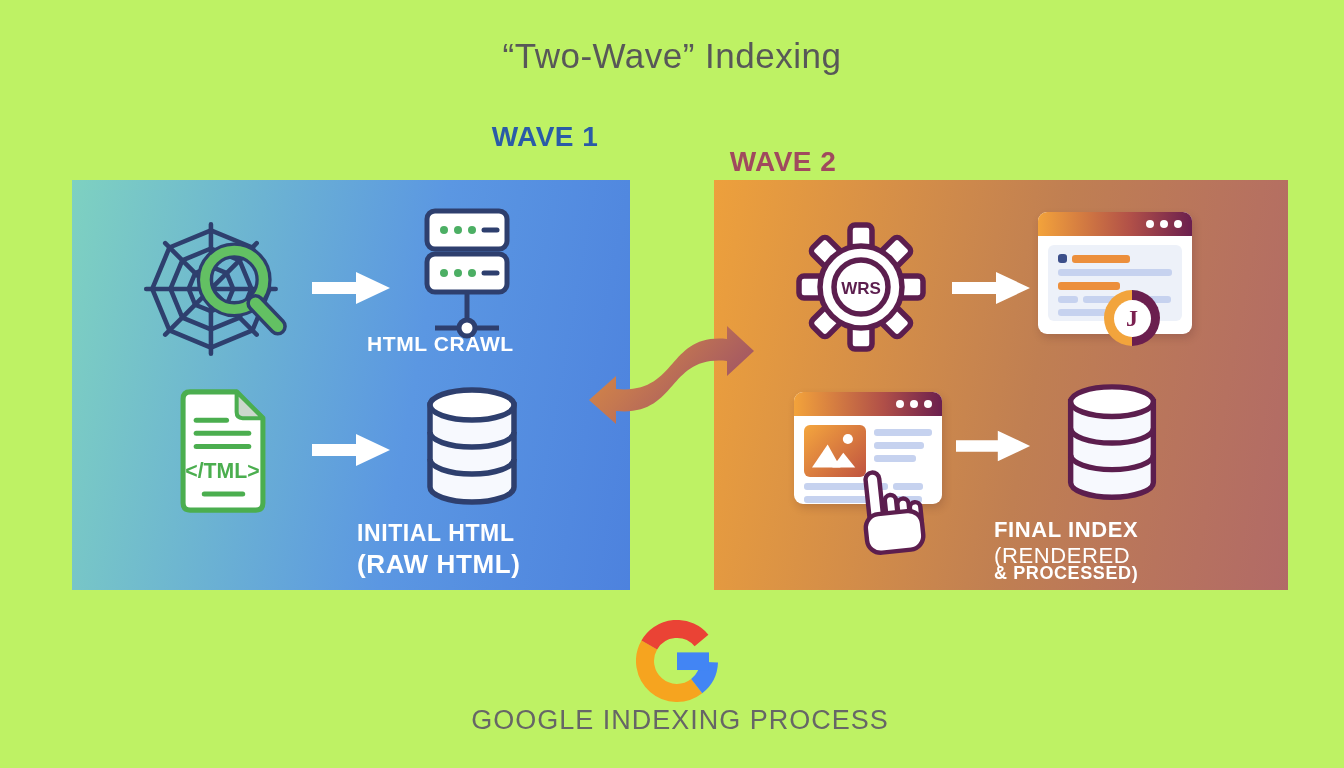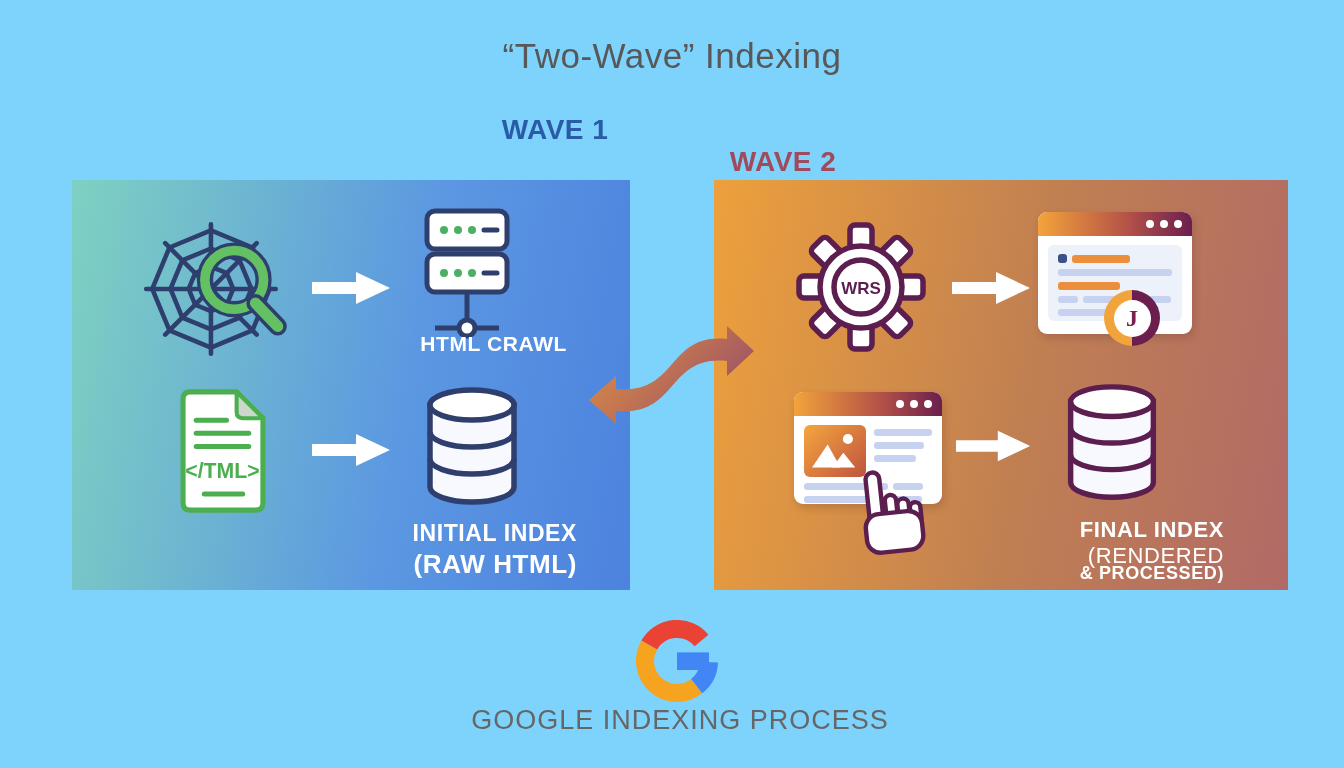--- a/index.html
+++ b/index.html
@@ -1,31 +1,31 @@
 <!DOCTYPE html>
 <html><head>
 <meta charset="utf-8">
 <style>
   html,body{margin:0;padding:0;background:#ffffff;}
-  .canvas{position:relative;width:1344px;height:768px;background:#7dd3fc;
+  .canvas{position:relative;width:1344px;height:768px;background:#bef264;
           font-family:"Liberation Sans",sans-serif;overflow:hidden;}
   .abs{position:absolute;}
 
   
   .title{top:36px;left:0;width:100%;text-align:center;font-size:35px;color:#585858;letter-spacing:0.5px;}
   .wave-label{top:114px;width:200px;text-align:center;font-size:28px;font-weight:bold;letter-spacing:0.5px;}
-  .wave1-label{left:455px;color:#2a5ba7;}
+  .wave1-label{left:445px;color:#2a5ba7;margin-top:7px;}
   .wave2-label{left:683px;color:#a04a5e;margin-top:32px;}
 
   
   .panel{position:absolute;top:180px;width:558px;height:410px;}
   .panel-wave1{left:72px;background:linear-gradient(100deg,#7ed1c1 0%,#5b97e2 60%,#4d82de 100%);}
   .panel-wave2{left:714px;background:linear-gradient(100deg,#eda03c 0%,#c07f52 55%,#b16a67 100%);padding-left:16px;}
 
-  .step-label{position:absolute;color:#ffffff;font-weight:bold;text-align:right;letter-spacing:0.6px;}
+  .step-label{position:absolute;color:#ffffff;font-weight:bold;text-align:left;letter-spacing:0.6px;}
   .crawl-label{left:295px;top:152px;width:200px;font-size:21px;}
   .index-label{left:285px;top:340px;width:220px;font-size:23px;}
   .index-sub{left:285px;top:369px;width:220px;font-size:26px;font-weight:600;}
   .final-label{left:280px;top:337px;width:230px;font-size:22px;}
   .final-sub1{left:280px;top:363px;width:230px;font-size:22px;font-weight:400;}
   .final-sub2{left:280px;top:383px;width:230px;font-size:18px;font-weight:700;}
 
   
   .browser{position:absolute;background:#ffffff;border-radius:9px;box-shadow:2px 4px 8px rgba(60,20,40,0.18);}
   .browser-header{position:relative;height:24px;border-radius:9px 9px 0 0;
@@ -125,21 +125,21 @@
       <use href="#arrow-right"></use>
     </svg>
 
     <svg class="abs" style="left:350px;top:202px;" width="100" height="132" viewBox="0 0 100 130">
       <path d="M8,22 V104 A42,15 0 0 0 92,104 V22 Z" fill="#f7f9fe" stroke="#2e3f6e" stroke-width="5.5"></path>
       <path d="M8,49 A42,15 0 0 0 92,49" fill="none" stroke="#2e3f6e" stroke-width="5.5"></path>
       <path d="M8,76 A42,15 0 0 0 92,76" fill="none" stroke="#2e3f6e" stroke-width="5.5"></path>
       <ellipse cx="50" cy="22" rx="42" ry="15" fill="#ffffff" stroke="#2e3f6e" stroke-width="5.5"></ellipse>
     </svg>
 
-    <div class="step-label index-label">INITIAL INDEX</div>
+    <div class="step-label index-label">INITIAL HTML</div>
     <div class="step-label index-sub">(RAW HTML)</div>
   </div>
 
   <div class="panel panel-wave2">
 
     <svg class="abs" style="left:82px;top:42px;" width="130" height="130" viewBox="0 0 130 130">
       <g fill="#ffffff" stroke="#5c1e4e" stroke-width="5.5" stroke-linejoin="round">
         <rect x="54" y="3" width="22" height="26" rx="5"></rect>
         <rect x="54" y="3" width="22" height="26" rx="5" transform="rotate(45 65 65)"></rect>
         <rect x="54" y="3" width="22" height="26" rx="5" transform="rotate(90 65 65)"></rect>

